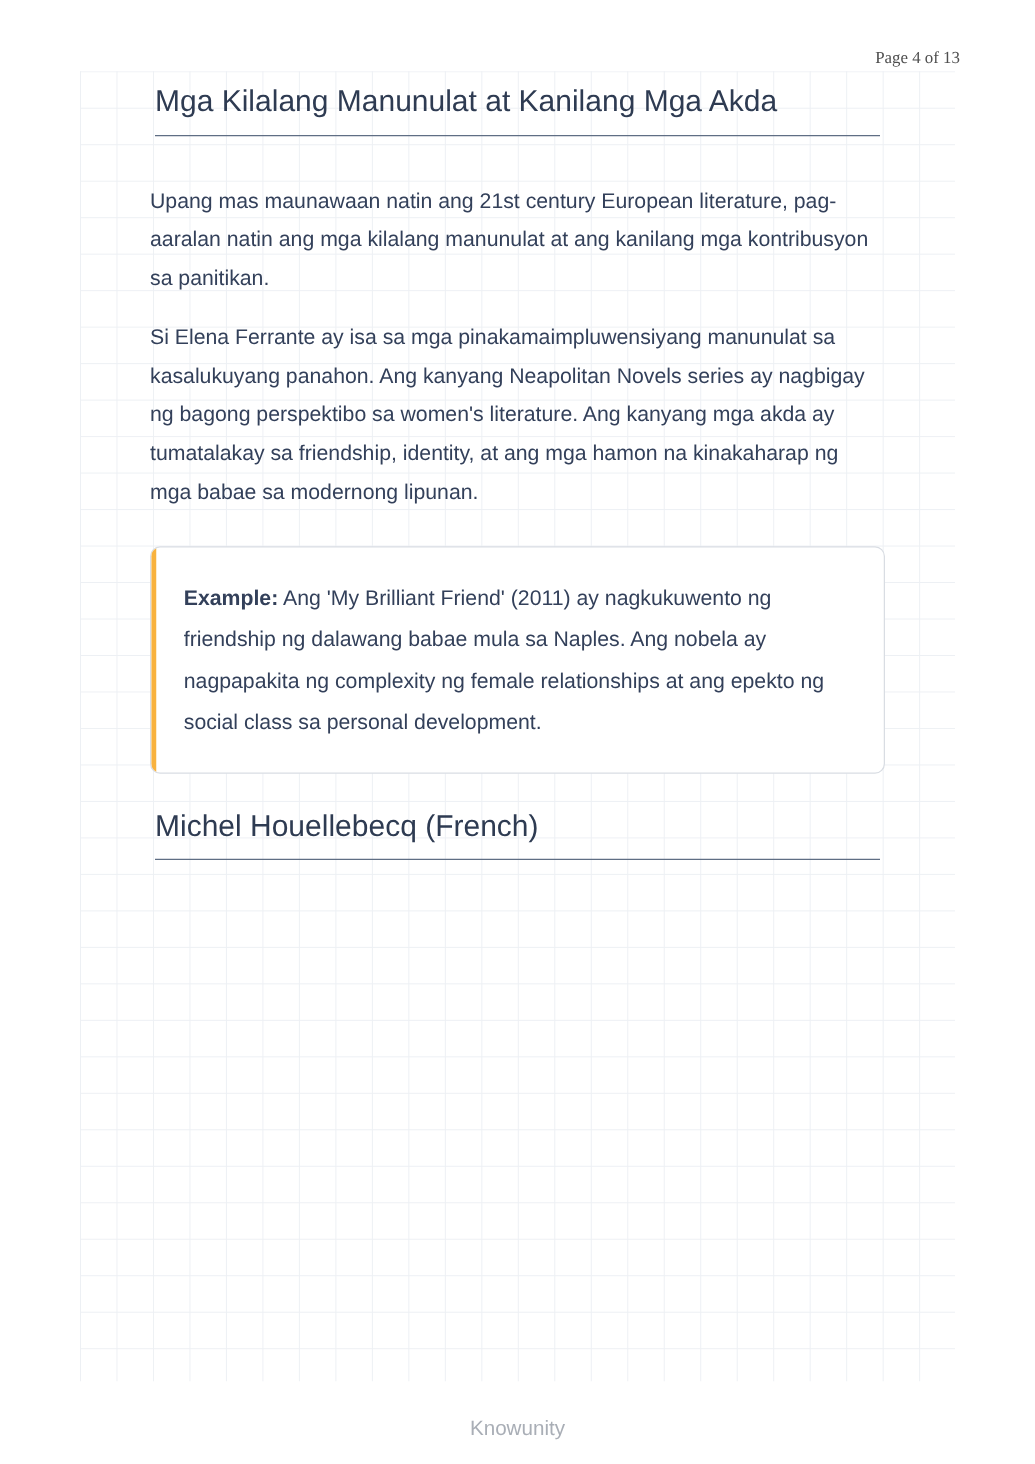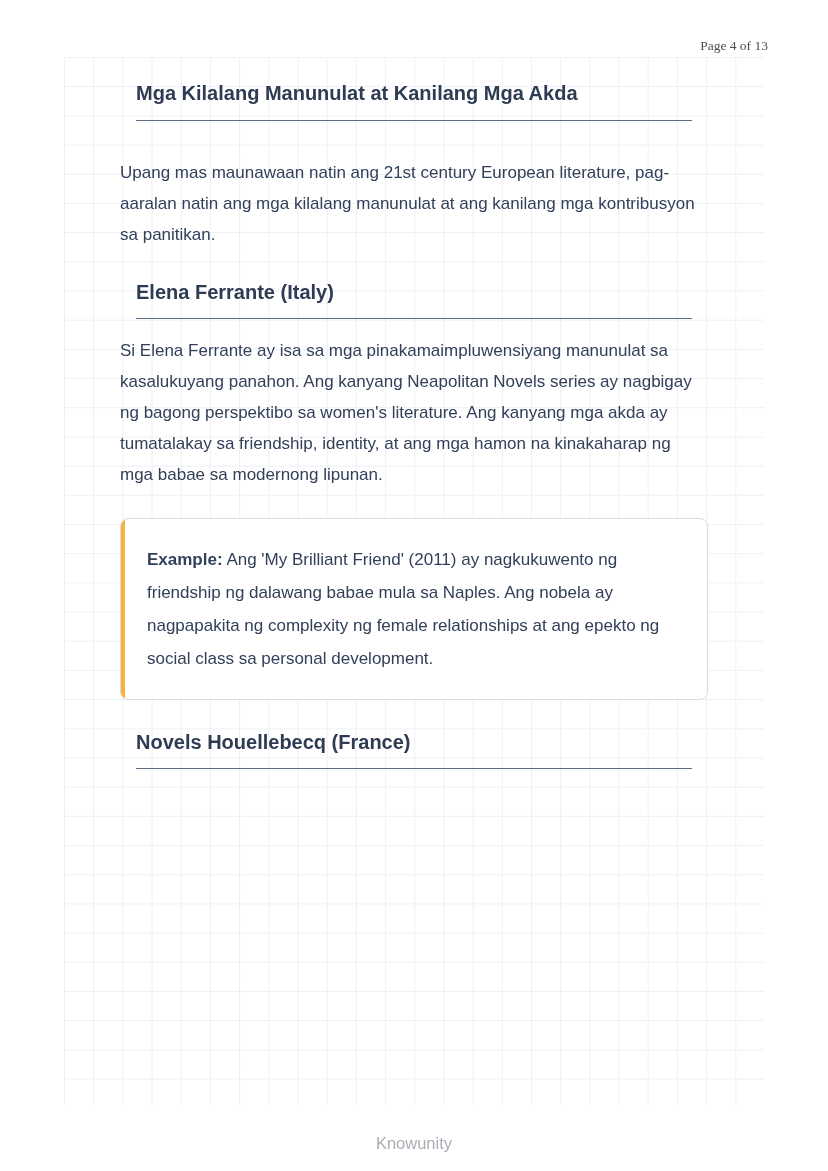--- a/index.html
+++ b/index.html
@@ -43,25 +43,25 @@
     background-color: #ffffff;
     background-image:
       linear-gradient(to right, var(--grid-line) 1px, transparent 1px),
       linear-gradient(to bottom, var(--grid-line) 1px, transparent 1px);
     background-size: 29.2px 29.2px;
   }
   .content {
     padding: 10px 56px 0 56px;
   }
   .doc-title, .section-heading {
-    font-size: 20px;
-    font-weight: bold;
+    font-size: 24px;
+    font-weight: normal;
     color: var(--heading);
     line-height: 21px;
-    margin: 16px;
+    margin: 4px;
     padding-bottom: 16px;
     border-bottom: 1px solid var(--rule);
   }
   .section-heading { margin-top: 32px; padding-bottom: 15px; }
   .para {
     margin: 16px 0 0 0;
     font-size: 17px;
     line-height: 31px;
     color: var(--body-text);
   }
@@ -105,27 +105,26 @@
 
 <div class="page-number">Page 4 of 13</div>
 
 <div class="sheet">
   <div class="content">
 
     <h1 class="doc-title">Mga Kilalang Manunulat at Kanilang Mga Akda</h1>
 
     <p class="para intro">Upang mas maunawaan natin ang 21st century European literature, pag-aaralan natin ang mga kilalang manunulat at ang kanilang mga kontribusyon sa panitikan.</p>
 
-    <h2 class="section-heading">Elena Ferrante (Italy)</h2>
     <p class="para">Si Elena Ferrante ay isa sa mga pinakamaimpluwensiyang manunulat sa kasalukuyang panahon. Ang kanyang Neapolitan Novels series ay nagbigay ng bagong perspektibo sa women's literature. Ang kanyang mga akda ay tumatalakay sa friendship, identity, at ang mga hamon na kinakaharap ng mga babae sa modernong lipunan.</p>
 
     <div class="example-box">
       <span class="example-accent"></span>
       <div class="example-text"><span class="example-label">Example:</span><span> Ang 'My Brilliant Friend' (2011) ay nagkukuwento ng friendship ng dalawang babae mula sa Naples. Ang nobela ay nagpapakita ng complexity ng female relationships at ang epekto ng social class sa personal development.</span></div>
     </div>
 
-    <h2 class="section-heading">Novels Houellebecq (France)</h2>
+    <h2 class="section-heading">Michel Houellebecq (French)</h2>
 
 
   </div>
 </div>
 
 <div class="footer-brand">Knowunity</div>
 
 </body></html>

